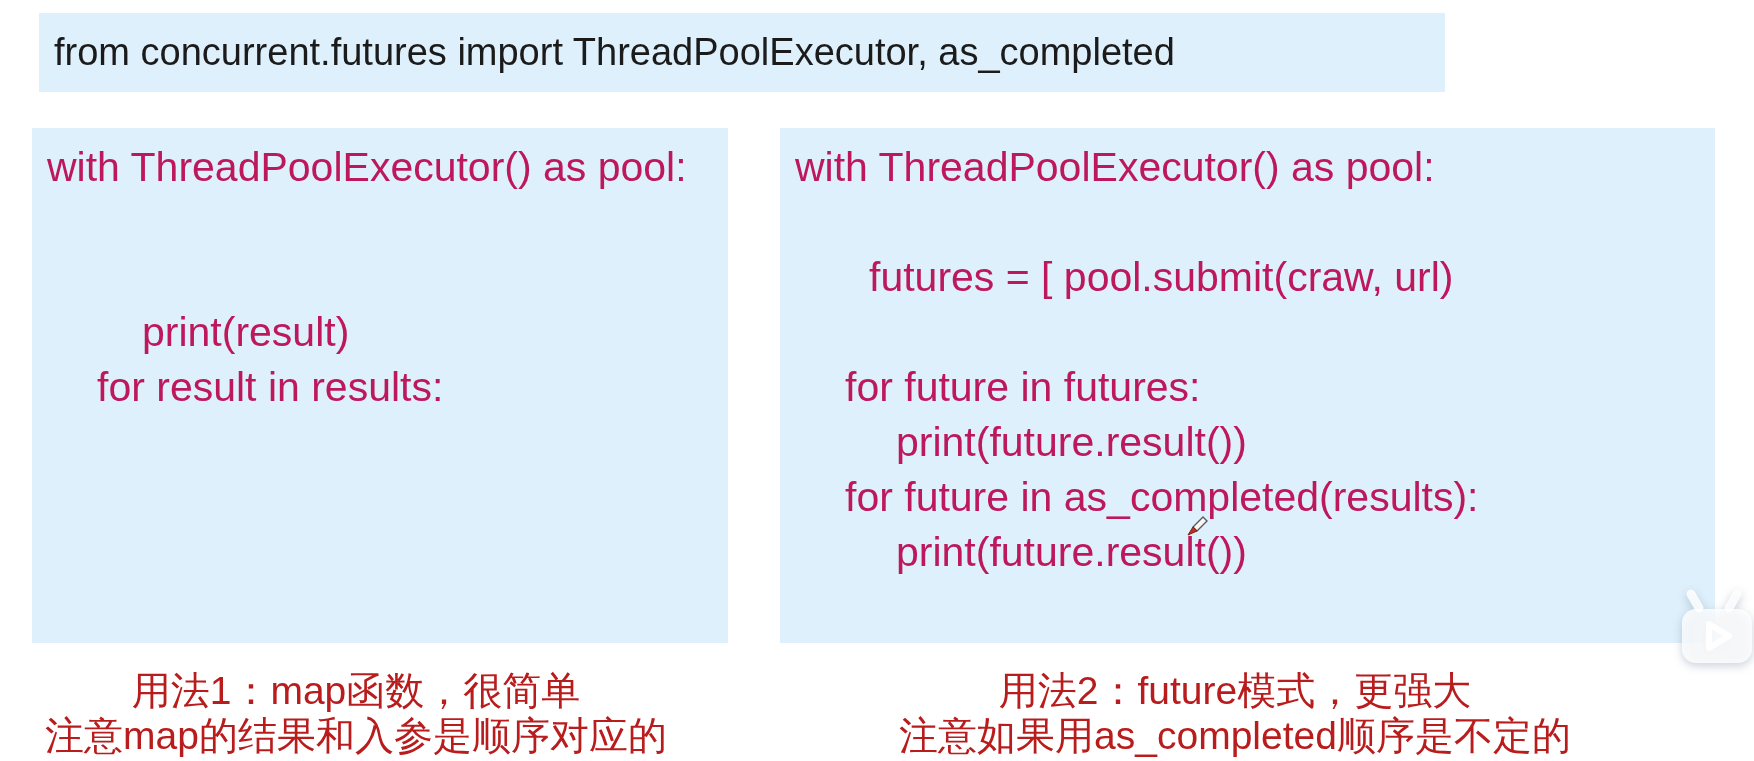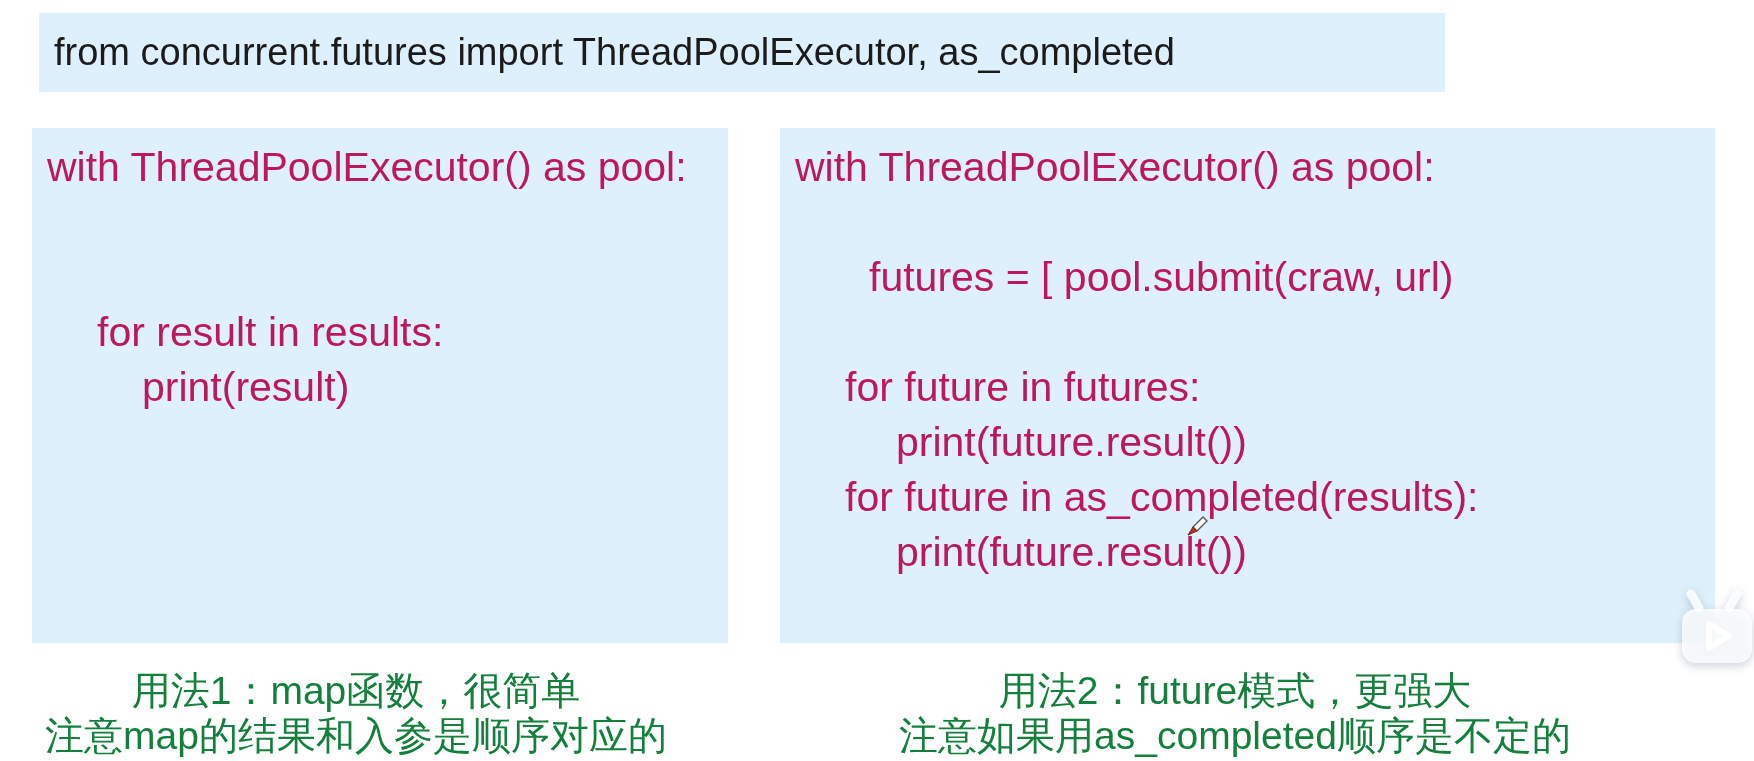--- a/index.html
+++ b/index.html
@@ -48,21 +48,21 @@
     font-size: 41px;
     color: #be185d;
     white-space: pre;
   }
   .caption {
     position: absolute;
     top: 668px;
     text-align: center;
     font-size: 39px;
     line-height: 45px;
-    color: #15803d;
+    color: #b91c1c;
   }
   .caption.left  { left: 6px;   width: 700px; }
   .caption.right { left: 770px; width: 930px; }
   .pencil-cursor {
     position: absolute;
     left: 1184px;
     top: 516px;
     width: 24px;
     height: 22px;
   }
@@ -81,22 +81,22 @@
 <div class="page">
 
   <div class="blue-box banner">
     <span class="code-text">from concurrent.futures import ThreadPoolExecutor, as_completed</span>
   </div>
 
   <div class="blue-box code-box left">
     <div class="code-line" style="padding-left:15px">with ThreadPoolExecutor() as pool:</div>
     <div class="code-line"></div>
     <div class="code-line"></div>
+    <div class="code-line" style="padding-left:110px">print(result)</div>
     <div class="code-line" style="padding-left:65px">for result in results:</div>
-    <div class="code-line" style="padding-left:110px">print(result)</div>
   </div>
 
   <div class="blue-box code-box right">
     <div class="code-line" style="padding-left:15px">with ThreadPoolExecutor() as pool:</div>
     <div class="code-line"></div>
     <div class="code-line" style="padding-left:89px">futures = [ pool.submit(craw, url)</div>
     <div class="code-line"></div>
     <div class="code-line" style="padding-left:65px">for future in futures:</div>
     <div class="code-line" style="padding-left:116px">print(future.result())</div>
     <div class="code-line" style="padding-left:65px">for future in as_completed(results):</div>

